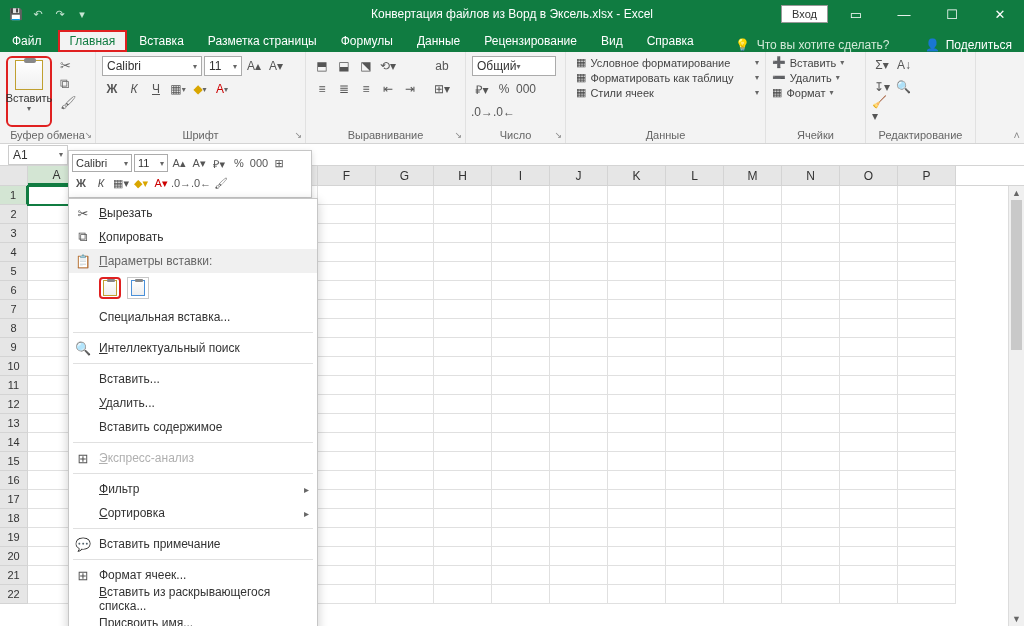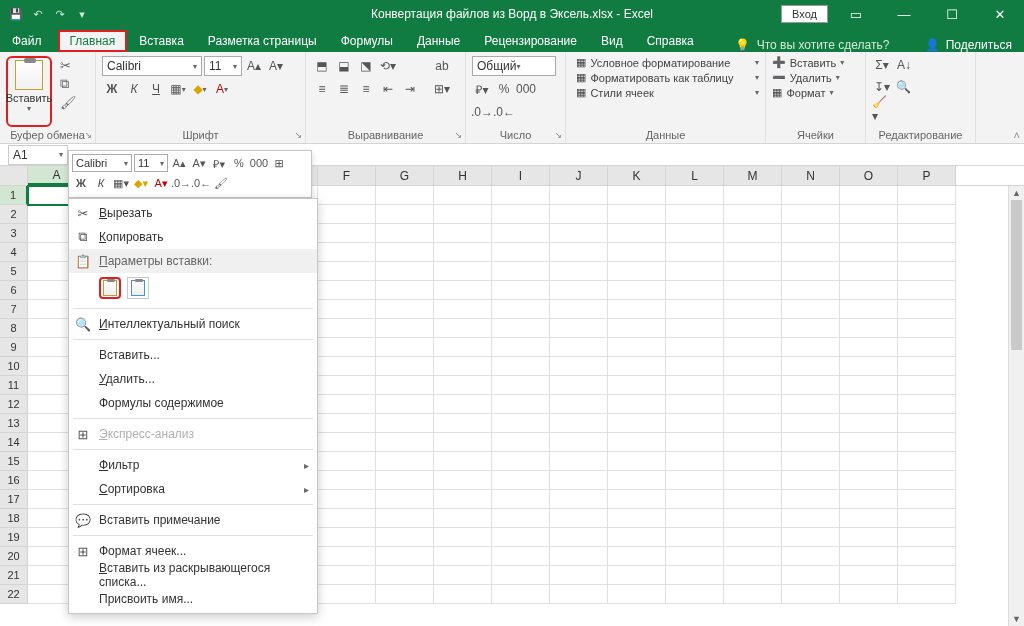--- a/index.html
+++ b/index.html
@@ -801,34 +801,37 @@
       <span class="underline-first">Параметры вставки:</span>
     </div>
   <div class="ctx-paste-opts">
     <div class="popt hl">
         <div class="popt-inner"></div>
       </div>
     <div class="popt">
         <div class="popt-inner" style="border-color:#4a90d9"></div>
       </div>
   </div>
+  <div class="ctx-item">
+      <span>Специальная вставка...</span>
+    </div>
   <div class="ctx-sep"></div>
   <div class="ctx-item">
       <span class="ctx-icon">🔍</span>
       <span class="underline-first">Интеллектуальный поиск</span>
     </div>
   <div class="ctx-sep"></div>
   <div class="ctx-item">
       <span>Вставить...</span>
     </div>
   <div class="ctx-item">
       <span class="underline-first">Удалить...</span>
     </div>
   <div class="ctx-item">
-      <span>Формулы содержимое</span>
+      <span>Вставить содержимое</span>
     </div>
   <div class="ctx-sep"></div>
   <div class="ctx-item disabled">
       <span class="ctx-icon">⊞</span>
       <span class="underline-first">Экспресс-анализ</span>
     </div>
   <div class="ctx-sep"></div>
   <div class="ctx-item">
       <span class="underline-first">Фильтр</span>
       <span class="ctx-arrow">▸</span>

